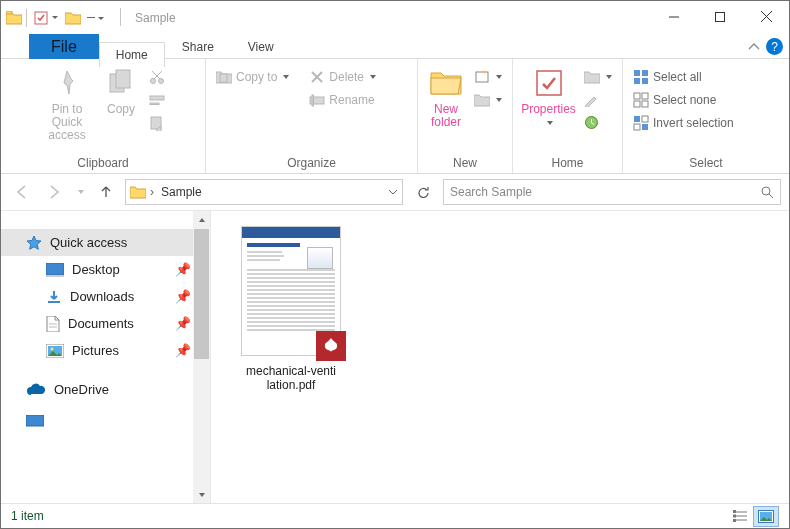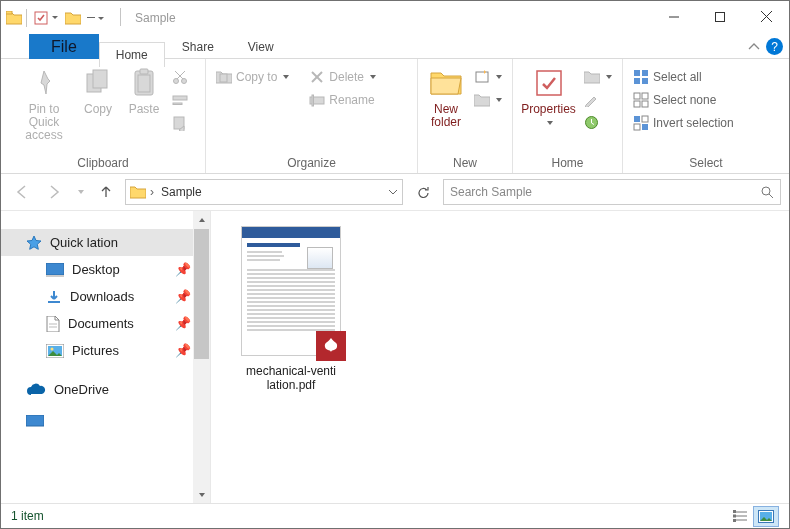--- a/index.html
+++ b/index.html
@@ -19,21 +19,21 @@
   .tab-file { background:#1979ca; color:#0f172a; font-size:16px; padding:0 22px; display:flex; align-items:center; height:25px;margin-left:28px; }
   .tab { font-size:12px; padding:0 16px; display:flex; align-items:center; border:1px solid transparent; border-bottom:none; height:25px; color:#444;}
   .tab.active { border-color:#dadada; background:#fff; position:relative; top:8px; }
   .tabs-right { position:absolute; right:6px; top:0; height:25px; display:flex; align-items:center; gap:6px; }
   .help-circle { width:17px; height:17px; border-radius:50%; background:#0078d7; color:#fff; font-size:12px; display:flex; align-items:center; justify-content:center;}
   
   .ribbon { height:115px; background:#fff; border-bottom:1px solid #dadada; display:flex; }
   .group { border-right:1px solid #e3e3e3; height:100%; display:flex; flex-direction:column; }
   .group-body { flex:1; display:flex; align-items:flex-start; padding:4px 6px 0 6px; gap:2px;}
   .group-label { text-align:center; font-size:12px; color:#666; padding:2px 0 3px 0;}
-  .big-btn { display:flex; flex-direction:column; align-items:center; justify-content:flex-start; width:60px; font-size:12px; color:#7f1d1d; text-align:center; line-height:13px; padding-top:4px; gap:4px;}
+  .big-btn { display:flex; flex-direction:column; align-items:center; justify-content:flex-start; width:60px; font-size:12px; color:#ec4899; text-align:center; line-height:13px; padding-top:4px; gap:4px;}
   .big-btn.nar { width:44px; }
   .ico32 { width:32px; height:32px; display:flex; align-items:center; justify-content:center; }
   .row-btn { display:flex; align-items:center; font-size:12px; color:#666; height:23px; padding:0 4px; gap:4px; white-space:nowrap;}
   .stack { display:flex; flex-direction:column; justify-content:flex-start; padding-top:2px;}
   .mini-caret { display:inline-block; border-top:4px solid #666; border-left:3px solid transparent; border-right:3px solid transparent; margin-left:2px; vertical-align:middle;}
   .disabled { color:#aeaeae; }
   .disabled svg * { stroke:#b7b7b7 !important; fill:#d8d8d8 !important; }
   
   .navrow { height:36px; display:flex; align-items:center; padding:4px 8px; gap:6px; }
   .nav-arrow { width:26px; height:26px; display:flex; align-items:center; justify-content:center;}
@@ -150,30 +150,20 @@
         </div>
         <div class="big-btn nar disabled">
           <div class="ico32">
               <svg width="26" height="28" viewBox="0 0 26 28">
                 <rect x="2" y="5" width="14" height="18" fill="#fff" stroke="#b7b7b7"></rect>
                 <rect x="8" y="1" width="14" height="18" fill="#fff" stroke="#b7b7b7"></rect>
               </svg>
             </div>
           <span>Copy</span>
         </div>
-        <div class="big-btn nar disabled">
-          <div class="ico32">
-              <svg width="24" height="30" viewBox="0 0 24 30">
-                <rect x="3" y="3" width="18" height="24" rx="2" fill="#e8c483" stroke="#c69a4a"></rect>
-                <rect x="6" y="7" width="12" height="17" fill="#fff" stroke="#ccc"></rect>
-                <rect x="8" y="1" width="8" height="5" rx="1" fill="#b7b7b7"></rect>
-              </svg>
-            </div>
-          <span>Paste</span>
-        </div>
         <div class="stack">
           <div class="row-btn disabled">
               <svg width="16" height="16" viewBox="0 0 16 16">
                 <circle cx="4" cy="12" r="2.5" fill="none" stroke="#b7b7b7"></circle>
                 <circle cx="12" cy="12" r="2.5" fill="none" stroke="#b7b7b7"></circle>
                 <path d="M5 10L13 2M11 10L3 2" stroke="#b7b7b7"></path>
               </svg>
             </div>
           <div class="row-btn disabled">
               <svg width="16" height="16" viewBox="0 0 16 16">
@@ -372,21 +362,21 @@
         </span>
     </div>
   </div>
 
   <div class="content">
     <div class="sidebar">
       <div class="tree-item selected">
         <svg width="16" height="16">
             <path d="M8 1l2 4.5 5 .5-3.7 3.3 1 5L8 11.8 3.7 14.3l1-5L1 6l5-.5z" fill="#4aa0e6" stroke="#2a78bd"></path>
           </svg>
-        <span>Quick lation</span>
+        <span>Quick access</span>
       </div>
       <div class="tree-item sub">
         <svg width="18" height="14">
             <rect x="0" y="0" width="18" height="12" fill="#3d88d0" stroke="#2a6aa8"></rect>
             <rect x="0" y="12" width="18" height="2" fill="#ccc"></rect>
           </svg>
         <span>Desktop</span>
           <span class="pin">📌</span>
       </div>
       <div class="tree-item sub">

